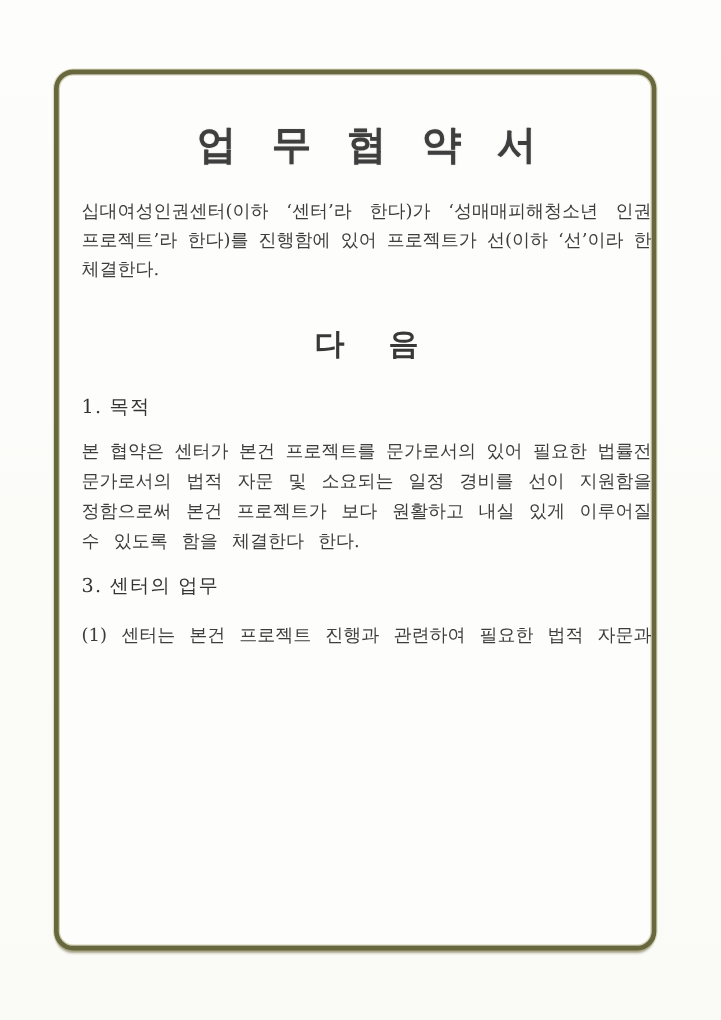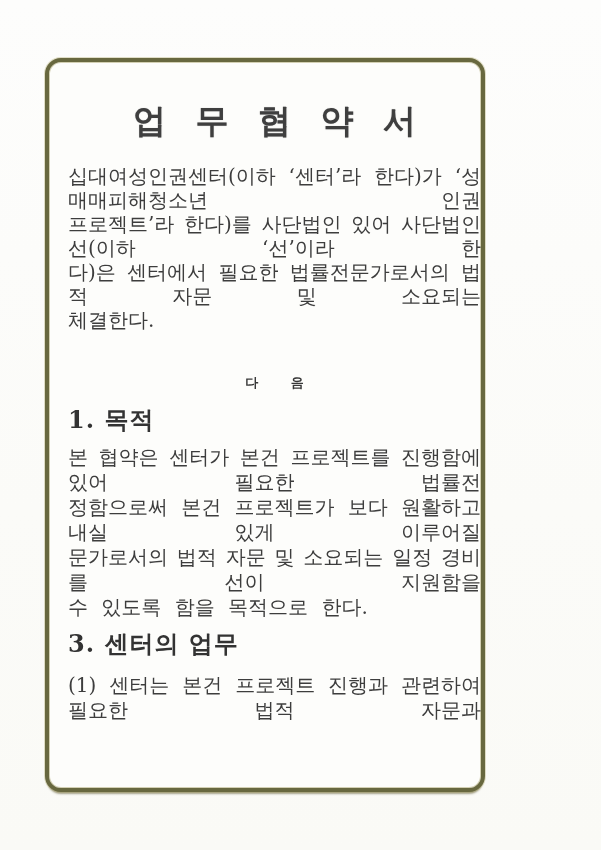--- a/index.html
+++ b/index.html
@@ -17,21 +17,21 @@
   
   .page {
     position: absolute;
     inset: 0;
     background: linear-gradient(180deg, #fdfdfc 0%, #fbfbf8 60%, #fafaf6 100%);
   }
   .frame {
     position: absolute;
     left: 45px;
     top: 58px;
-    width: 440px;
+    width: 502px;
     height: 734px;
     box-sizing: border-box;
     border: 4px solid #68683f;
     border-radius: 16px;
     padding: 0 0 0 19px;
     background: #fdfdfb;
     box-shadow:
       inset 0 0 0 1px rgba(160, 152, 90, 0.45),
       0 0 0 1px rgba(170, 162, 100, 0.35),
       0 4px 2px -2px rgba(95, 90, 50, 0.55);
@@ -41,80 +41,79 @@
     text-align: center;
     font-size: 33px;
     font-weight: bold;
     color: #3f3f3f;
     letter-spacing: 9px;
     padding-left: 9px;
     line-height: 46px;
     text-shadow: 0 0 1px rgba(60,60,60,0.35);
   }
   .para {
-    font-size: 20px;
+    font-size: 15px;
     color: #3d3d3d;
     line-height: 24px;
   }
   .intro { margin-top: 20px; }
   .jline {
     text-align: justify;
     text-align-last: justify;
     word-spacing: 2px;
   }
   .last {
     text-align: right;
     text-align-last: left;
     word-spacing: 7px;
   }
   .daum {
     margin-top: 40px;
     text-align: center;
-    font-size: 13px;
+    font-size: 25px;
     font-weight: bold;
     color: #383838;
     letter-spacing: 14px;
     padding-left: 14px;
     line-height: 22px;
   }
   .section-heading {
-    margin: 14px 0 0 0;
-    font-size: 24px;
-    font-weight: bold;
+    margin: 29px 0 0 0;
+    font-size: 16px;
+    font-weight: normal;
     color: #333333;
     line-height: 24px;
     letter-spacing: 1px;
   }
   .section-heading.second { margin-top: 12px; }
   .sec-body { margin-top: 13px; line-height: 25px; }
   .sec-body-2 { margin-top: 17px; line-height: 24.5px; }
 </style>
 </head>
 <body>
 
 <div class="page">
   <div class="frame">
 
     <h1 class="title">업 무 협 약 서</h1>
 
     <div class="para intro">
       <div class="jline">십대여성인권센터(이하 ‘센터’라 한다)가 ‘성매매피해청소년 인권</div>
-      <div class="jline">프로젝트’라 한다)를 사단법인 있어 사단법인 선(이하 ‘선’이라 한</div>
-      <div class="jline">다)은 센터에서 필요한 법률전문가로서의 법적 자문 및 소요되는</div>
+      <div class="jline">프로젝트’라 한다)를 진행함에 있어 프로젝트가 선(이하 ‘선’이라 한</div>
       <div class="last">체결한다.</div>
     </div>
 
     <div class="daum">다 음</div>
 
     <h2 class="section-heading">1. 목적</h2>
     <div class="para sec-body">
-      <div class="jline">본 협약은 센터가 본건 프로젝트를 진행함에 있어 필요한 법률전</div>
+      <div class="jline">본 협약은 센터가 본건 프로젝트를 문가로서의 있어 필요한 법률전</div>
+      <div class="jline">문가로서의 법적 자문 및 소요되는 일정 경비를 선이 지원함을</div>
       <div class="jline">정함으로써 본건 프로젝트가 보다 원활하고 내실 있게 이루어질</div>
-      <div class="jline">문가로서의 법적 자문 및 소요되는 일정 경비를 선이 지원함을</div>
-      <div class="last">수 있도록 함을 목적으로 한다.</div>
+      <div class="last">수 있도록 함을 체결한다 한다.</div>
     </div>
 
     <h2 class="section-heading second">3. 센터의 업무</h2>
     <div class="para sec-body-2">
       <div class="jline">(1) 센터는 본건 프로젝트 진행과 관련하여 필요한 법적 자문과</div>
 
     </div>
 
   </div>
 </div>

